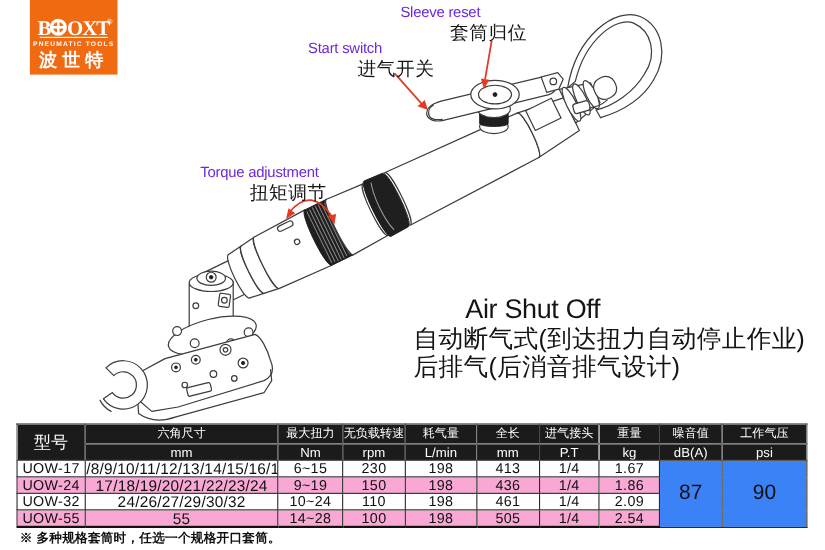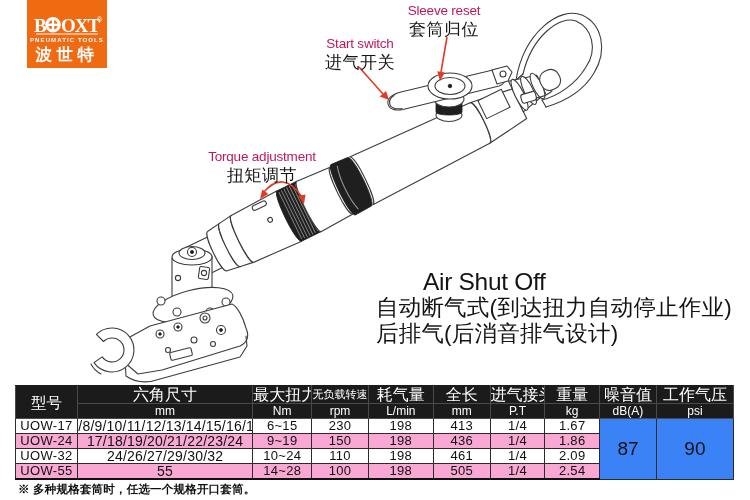--- a/index.html
+++ b/index.html
@@ -4,38 +4,38 @@
 <style>
   html,body{margin:0;padding:0;background:#ffffff;}
   body{width:750px;height:500px;position:relative;overflow:hidden;
        font-family:"Liberation Sans",sans-serif;color:#111;}
   .abs{position:absolute;}
 
   
   #logo{left:27px;top:0;width:80px;height:68px;}
 
   
-  .co-en{font-size:13.5px;letter-spacing:-0.2px;color:#be185d;text-align:center;white-space:nowrap;}
+  .co-en{font-size:13.5px;letter-spacing:-0.2px;color:#6d28d9;white-space:nowrap;}
   .co-zh{font-size:17px;color:#151515;text-align:center;white-space:nowrap;letter-spacing:0.5px;}
   #co-sleeve{left:364px;top:3px;width:160px;}
   #co-start{left:280px;top:36px;width:160px;}
   #co-torque{left:182px;top:149px;width:160px;}
 
   
   #features{left:376px;top:269px;width:374px;line-height:26px;
             color:#141414;white-space:nowrap;}
   .f-en{font-size:24.5px;letter-spacing:-0.3px;margin-left:47px;}
   .f-zh{font-size:22.5px;letter-spacing:0.2px;}
 
   
   #spec-table{left:15px;top:385px;border-collapse:collapse;table-layout:fixed;width:719px;}
   #spec-table td,#spec-table th{border:1px solid #2b2b2b;padding:0;text-align:center;
       vertical-align:middle;font-weight:normal;overflow:hidden;white-space:nowrap;}
   #spec-table thead th{background:#1b1b1b;color:#ffffff;border:1px solid #4a4a4a;
-      border-top:1px solid #1b1b1b;font-size:16px;}
+      border-top:1px solid #1b1b1b;font-size:11px;}
   #spec-table thead tr.h1 th{height:17px;line-height:17px;}
   #spec-table thead tr.h2 th{height:14px;line-height:14px;font-size:12px;}
   #spec-table th.model-h{font-size:15.5px;}
   #spec-table tbody td{font-size:13px;letter-spacing:0.3px;height:14px;line-height:14px;color:#101010;}
   #spec-table tbody td[data-name="cell-hex"]{font-size:14px;letter-spacing:0.2px;}
   #spec-table tbody tr:first-child td[data-name="cell-hex"]{text-indent:-7.5px;}
   #spec-table tbody tr.alt td{background:#f9a8d4;}
   #spec-table td.bigv{font-size:19px;letter-spacing:0;background:#3b82f6;}
   #spec-table tbody tr:last-child td{border-bottom:2px solid #111;}
 

